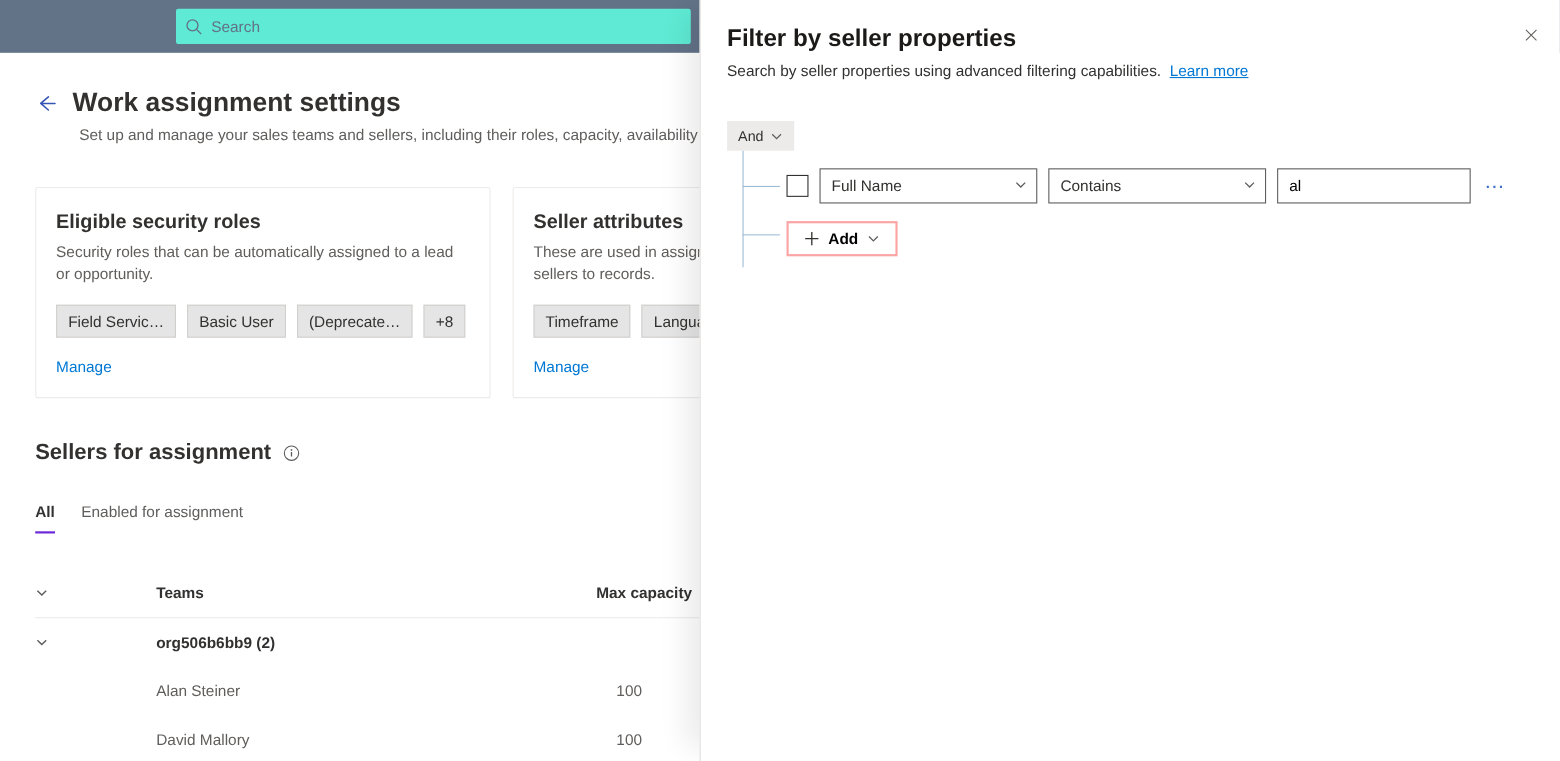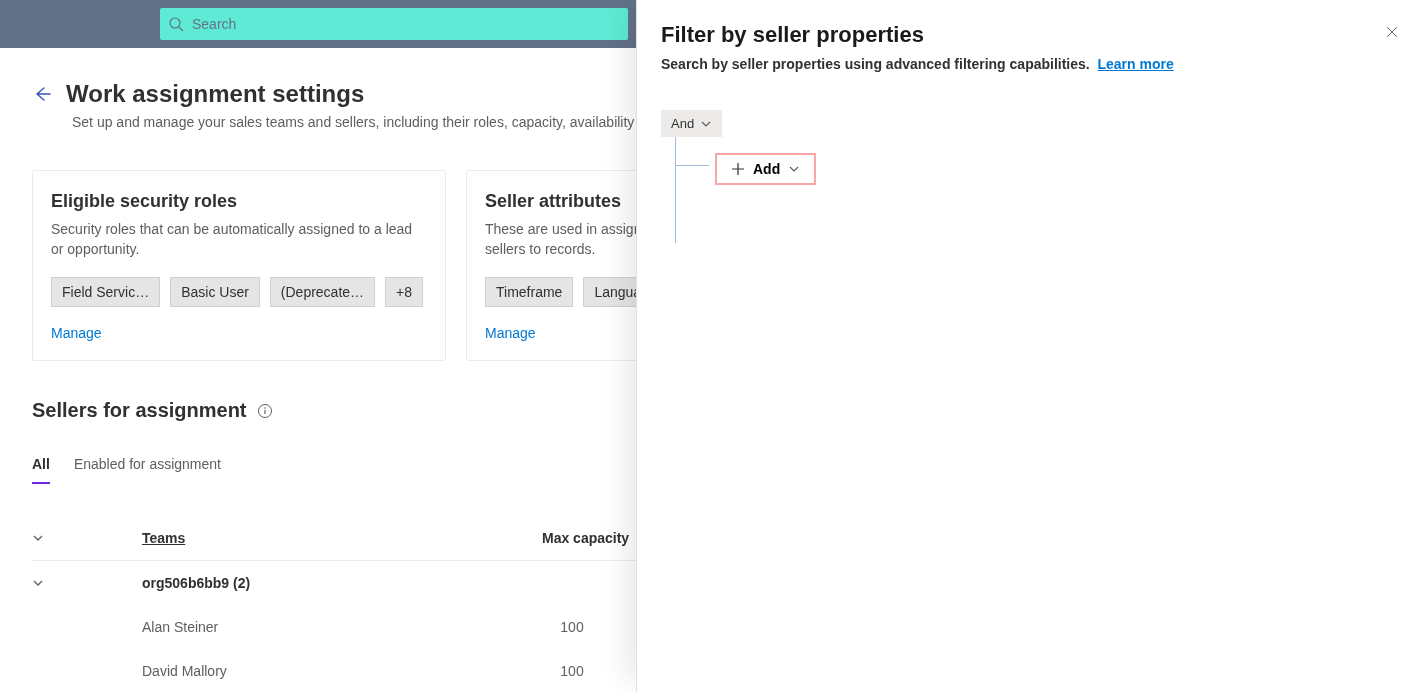--- a/index.html
+++ b/index.html
@@ -148,21 +148,21 @@
     font-size: 14px;
     color: #323130;
   }
   .grid-header, .grid-row {
     display: flex;
     align-items: center;
     height: 44px;
     border-bottom: 1px solid #edebe9;
   }
   .grid-header .col-caret { width: 110px; text-align: center; color: #605e5c; }
-  .grid-header .col-teams { width: 360px; font-weight: 600; text-decoration: underline; }
+  .grid-header .col-teams { width: 360px; font-weight: 600; }
   .grid-header .col-cap   { width: 140px; font-weight: 600; padding-left: 40px; }
   .grid-group { display: flex; align-items: center; height: 44px; }
   .grid-group .col-caret { width: 110px; text-align: center; color: #605e5c; }
   .grid-group .col-teams { width: 360px; font-weight: 600; }
   .grid-row .col-caret { width: 110px; }
   .grid-row .col-teams { width: 360px; padding-left: 0; color: #605e5c; }
   .grid-row .col-cap { width: 140px; text-align:center; color: #605e5c; }
   .grid-header, .grid-group, .grid-row { border: none; }
   .grid-header { border-bottom: 1px solid #edebe9; }
   .panel {
@@ -188,21 +188,20 @@
   .panel h2 {
     margin: 0 0 8px 0;
     font-size: 22px;
     font-weight: 600;
     color: #1b1a19;
   }
   .panel .sub {
     font-size: 14px;
     color: #323130;
     margin: 0 0 18px 0;
-    font-weight: bold;
   }
   .panel .sub a { color: #0078d4; text-decoration: underline; cursor: pointer; }
   .panel .clear-row {
     display: flex; align-items: center; gap: 10px;
     padding: 0 0 14px 8px;
     border-bottom: 1px solid #edebe9;
   }
   .panel .clear-row span { font-size: 14px; }
 
   .filter-area { padding: 20px 0 0 0; }
@@ -392,20 +391,37 @@
 
     <div class="filter-area">
       <button class="and-btn">
         <span>And</span>
         <svg class="chev-svg" viewBox="0 0 12 12">
             <path d="M2 4 L6 8 L10 4" stroke="#605e5c" stroke-width="1.2" fill="none"></path>
           </svg>
       </button>
 
       <div class="connector" style="height:106px;">
+        <div class="cond-row">
+          <div class="cond-cb"></div>
+          <div class="cond-select w-field">
+            <span>Full Name</span>
+            <svg class="chev chev-svg" viewBox="0 0 12 12">
+                <path d="M2 4 L6 8 L10 4" stroke="#605e5c" stroke-width="1.2" fill="none"></path>
+              </svg>
+          </div>
+          <div class="cond-select w-op">
+            <span>Contains</span>
+            <svg class="chev chev-svg" viewBox="0 0 12 12">
+                <path d="M2 4 L6 8 L10 4" stroke="#605e5c" stroke-width="1.2" fill="none"></path>
+              </svg>
+          </div>
+          <input class="cond-input" value="al" style="">
+          <div class="more-h">⋯</div>
+        </div>
 
         <div class="add-row">
           <button class="add-btn">
             <svg width="14" height="14" viewBox="0 0 14 14">
                 <path d="M7 1 V13 M1 7 H13" stroke="#323130" stroke-width="1.2"></path>
               </svg>
             <span>Add</span>
             <svg class="chev-svg" viewBox="0 0 12 12">
                 <path d="M2 4 L6 8 L10 4" stroke="#605e5c" stroke-width="1.2" fill="none"></path>
               </svg>

